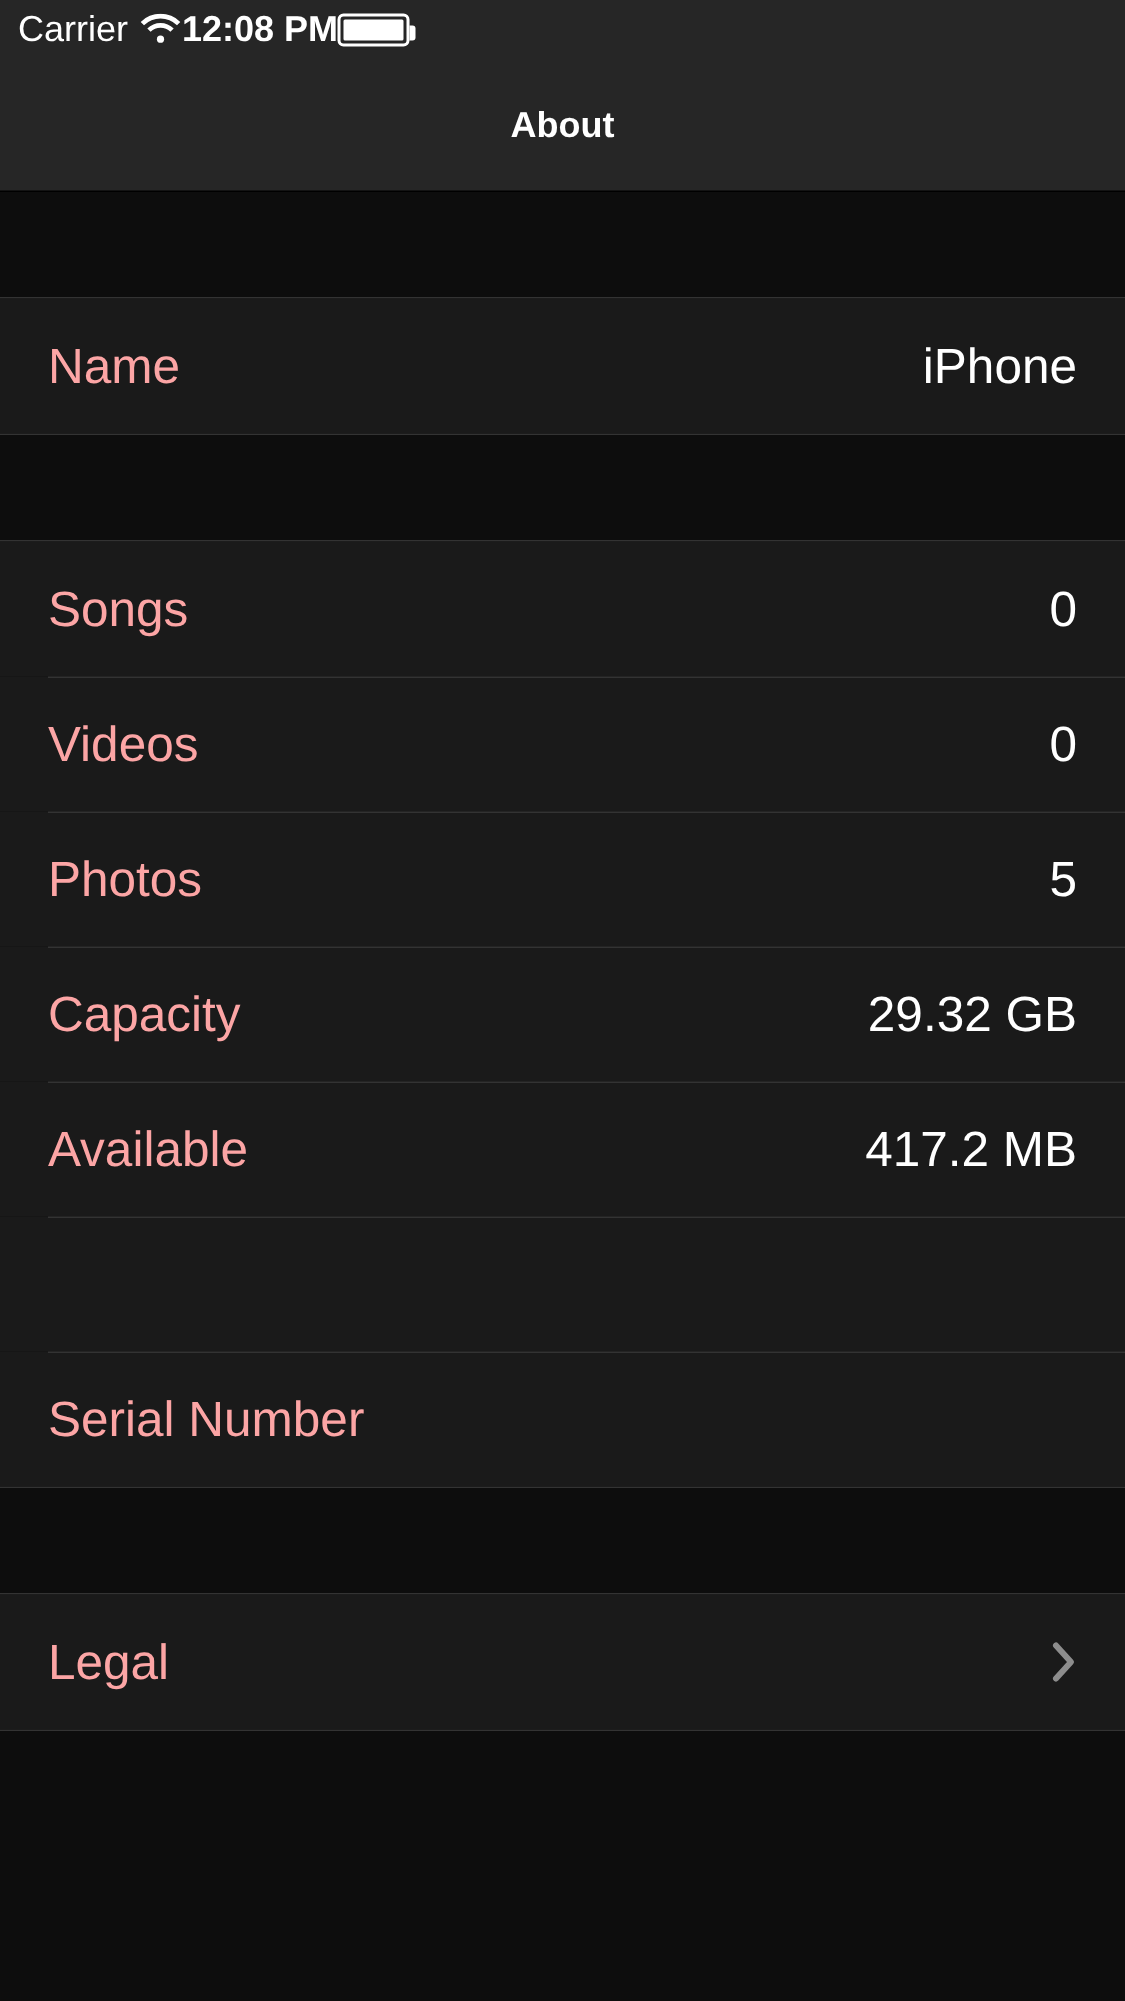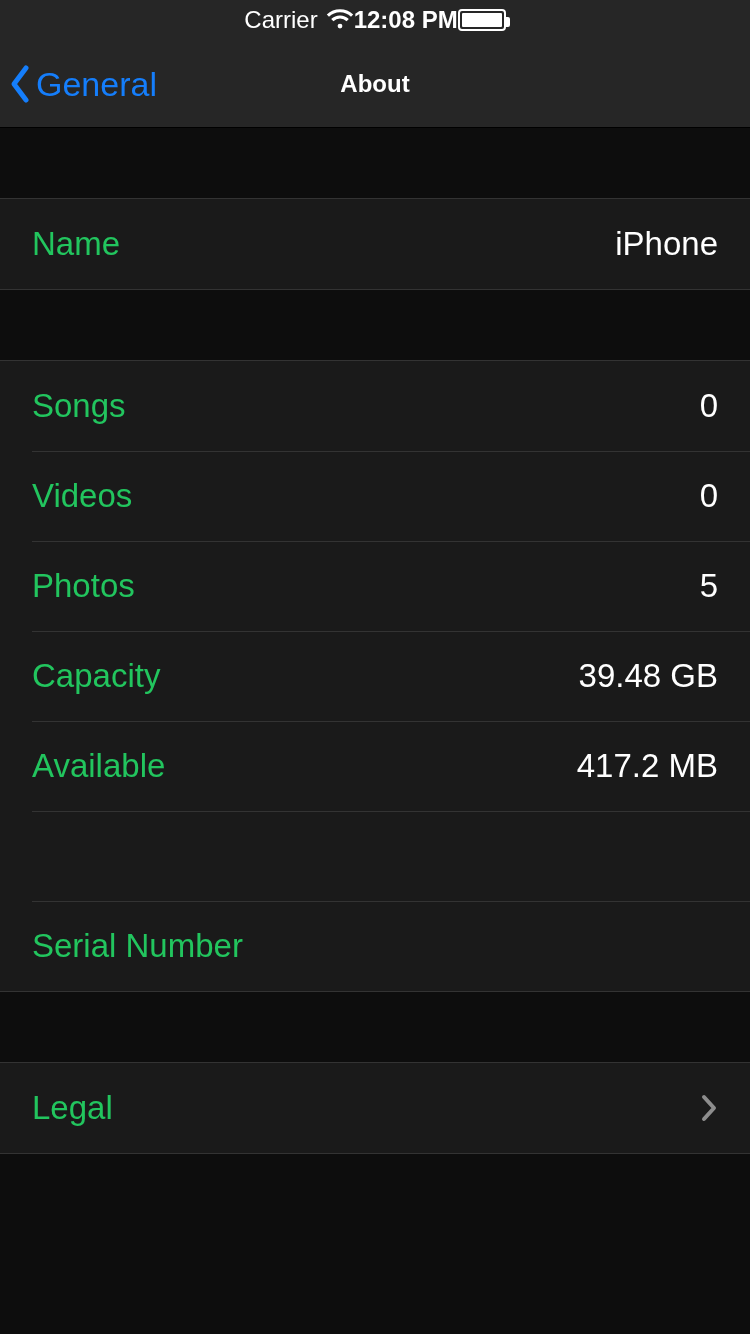--- a/index.html
+++ b/index.html
@@ -9,21 +9,21 @@
       font-family:-apple-system,"Helvetica Neue",Helvetica,Arial,sans-serif;
       color:#fff;
       overflow:hidden;
     }
     
     .status-bar{
       height:40px;
       background:#262626;
       display:flex;
       align-items:center;
-      justify-content:center;
+      justify-content:flex-start;
       padding:0 12px;
       font-size:24px;
     }
     .status-left,.status-right{display:flex;align-items:center;gap:8px}
     .wifi-icon svg{display:block}
     .battery{
       width:48px;height:22px;border:2px solid #fff;border-radius:4px;
       position:relative;display:flex;align-items:center;padding:2px;
     }
     .battery::after{
@@ -56,21 +56,21 @@
       display:flex;align-items:center;justify-content:space-between;
       padding:0 32px;
       font-size:33px;
       position:relative;
     }
     .cell + .cell::before{
       content:"";position:absolute;left:32px;right:0;top:0;height:1px;
       background:#333;
     }
     .group{border-top:1px solid #333;border-bottom:1px solid #333}
-    .cell-label{color:#22c55e}
+    .cell-label{color:#fca5a5}
     .cell-value{color:#ffffff}
     .chevron{
       color:#8d8d8d;
     }
     .chevron svg{display:block}
     .cell.link .cell-right{display:flex;align-items:center;gap:14px}
   </style>
 </head>
 <body>
 
@@ -87,28 +87,20 @@
   </div>
   <div class="status-time">12:08 PM</div>
   <div class="status-right">
     <div class="battery">
       <div class="battery-fill"></div>
     </div>
   </div>
 </div>
 
 <div class="nav-bar">
-  <div class="nav-back">
-    <span>
-      <svg width="24" height="40" viewBox="0 0 24 40">
-        <polyline points="18,4 6,20 18,36" fill="none" stroke="#157efb" stroke-width="5" stroke-linecap="round" stroke-linejoin="round"></polyline>
-      </svg>
-    </span>
-    <span>General</span>
-  </div>
   <div class="nav-title">About</div>
 </div>
 
 <div class="section-gap"></div>
 
 <div class="group">
   <div class="cell">
     <span class="cell-label">Name</span>
     <span class="cell-value">iPhone</span>
   </div>
@@ -124,21 +116,21 @@
   <div class="cell">
     <span class="cell-label">Videos</span>
     <span class="cell-value">0</span>
   </div>
   <div class="cell">
     <span class="cell-label">Photos</span>
     <span class="cell-value">5</span>
   </div>
   <div class="cell">
     <span class="cell-label">Capacity</span>
-    <span class="cell-value">39.48 GB</span>
+    <span class="cell-value">29.32 GB</span>
   </div>
   <div class="cell">
     <span class="cell-label">Available</span>
     <span class="cell-value">417.2 MB</span>
   </div>
   <div class="cell">
   </div>
   <div class="cell">
     <span class="cell-label">Serial Number</span>
   </div>

